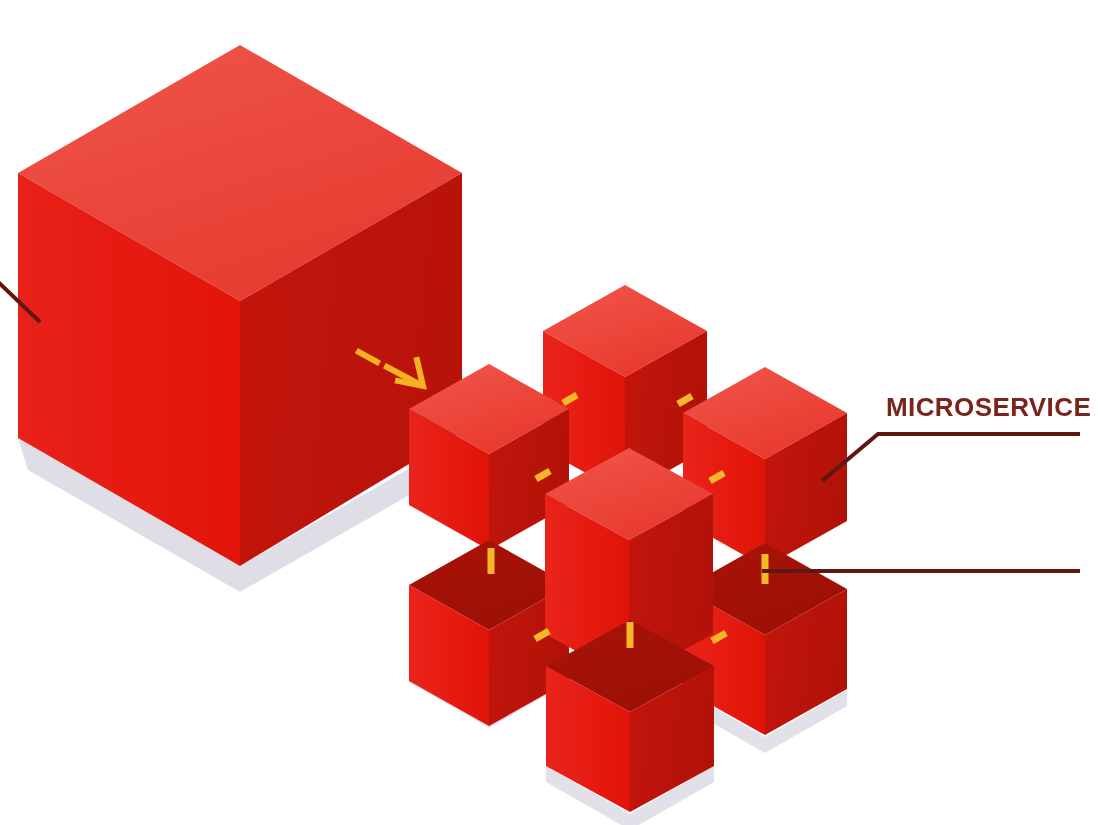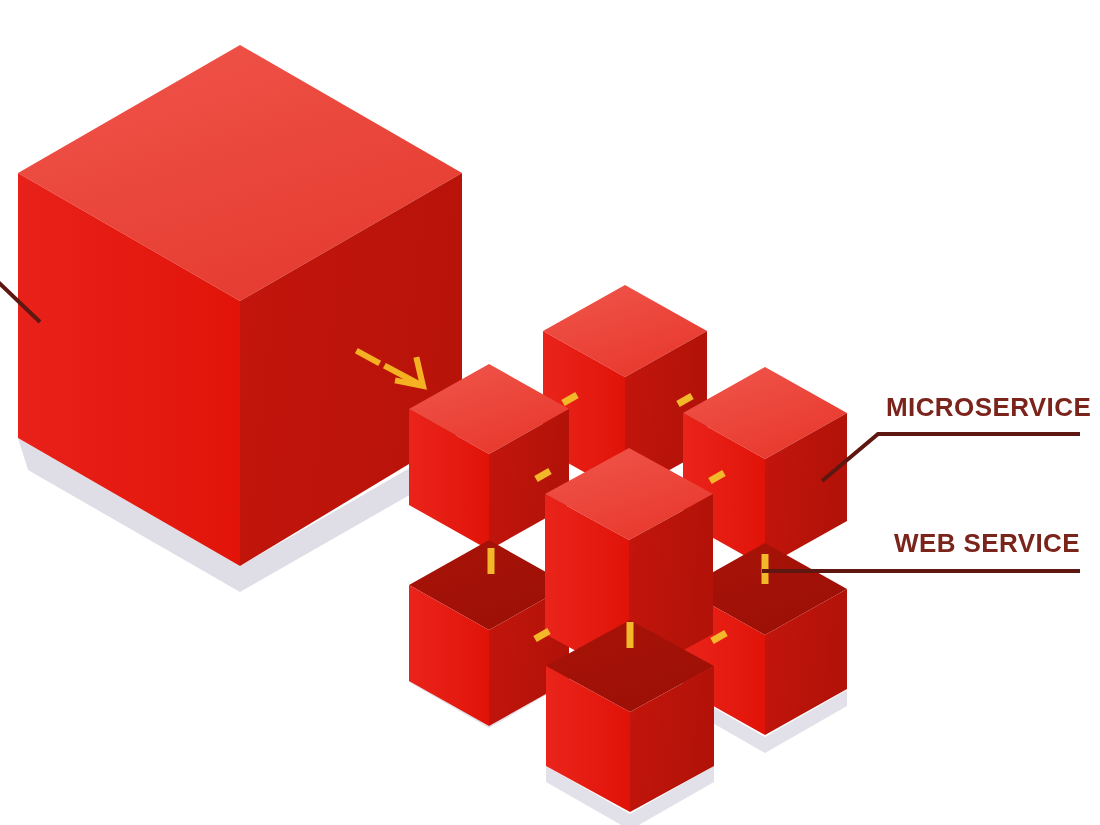--- a/index.html
+++ b/index.html
@@ -159,14 +159,13 @@
 
     <g stroke="#5E1711" stroke-width="4" fill="none" stroke-linecap="butt">
       <line x1="-4" y1="280" x2="40" y2="322"></line>
       <polyline points="822,481 878,434 1080,434"></polyline>
       <line x1="762" y1="571" x2="1080" y2="571"></line>
     </g>
   </svg>
 
   <div class="label" id="label-microservice">MICROSERVICE</div>
 
-  <div class="label" id="label-webservice">WEB SERVICE</div>
 </div>
 
 </body></html>

